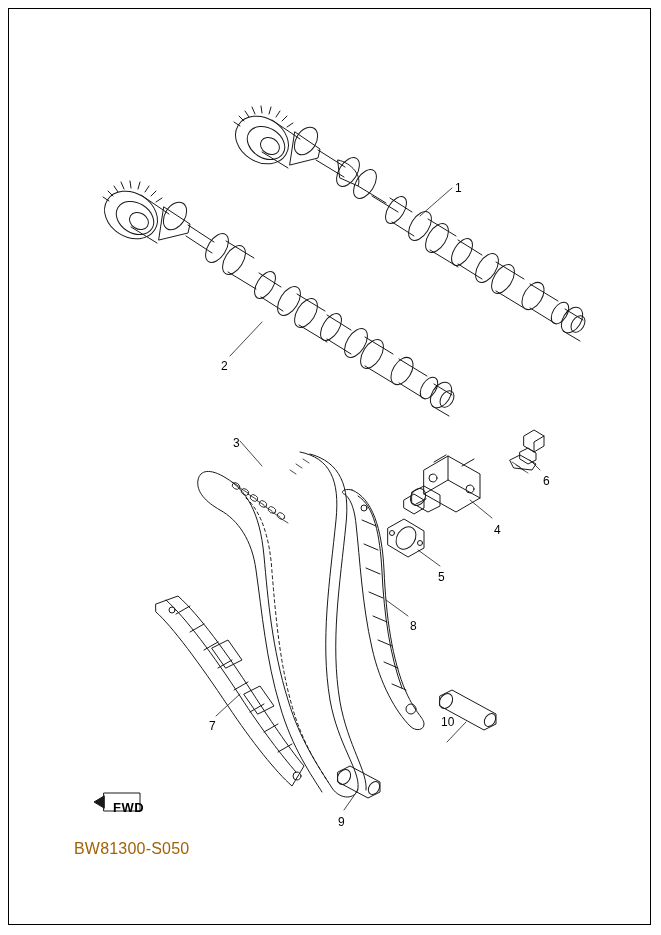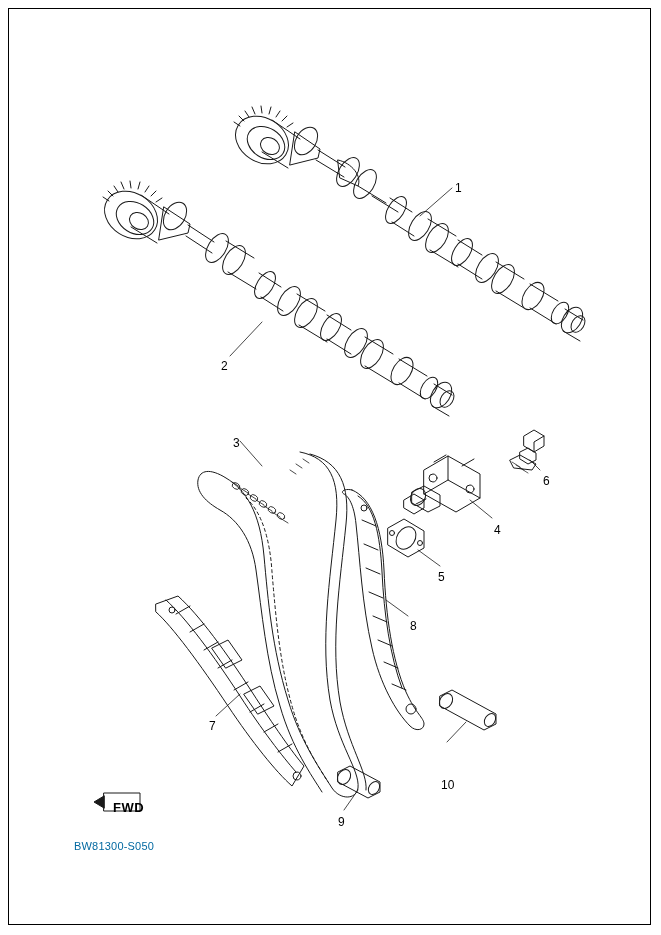--- a/index.html
+++ b/index.html
@@ -40,23 +40,23 @@
     font-size: 12px;
     color: #000;
     font-family: "Liberation Sans", sans-serif;
     line-height: 1;
     white-space: nowrap;
   }
   .partcode {
     position: absolute;
     left: 74px;
     top: 840px;
-    font-size: 11px;
+    font-size: 16px;
     letter-spacing: 0.2px;
-    color: #0369a1;
+    color: #a16207;
   }
   .fwd-label {
     position: absolute;
     left: 113px;
     top: 800px;
     font-size: 13px;
     font-weight: bold;
     color: #000;
     letter-spacing: 0.5px;
   }
@@ -269,19 +269,19 @@
 
   <div class="callout" style="left:455px; top:182px;">1</div>
   <div class="callout" style="left:221px; top:360px;">2</div>
   <div class="callout" style="left:233px; top:437px;">3</div>
   <div class="callout" style="left:494px; top:524px;">4</div>
   <div class="callout" style="left:438px; top:571px;">5</div>
   <div class="callout" style="left:543px; top:475px;">6</div>
   <div class="callout" style="left:209px; top:720px;">7</div>
   <div class="callout" style="left:410px; top:620px;">8</div>
   <div class="callout" style="left:338px; top:816px;">9</div>
-  <div class="callout" style="left:441px; top:779px;text-align:right;">10</div>
+  <div class="callout" style="left:441px; top:716px;text-align:right;">10</div>
 
   <div class="fwd-label">FWD</div>
 
   <div class="partcode">BW81300-S050</div>
 
 </div>
 
 </body></html>

